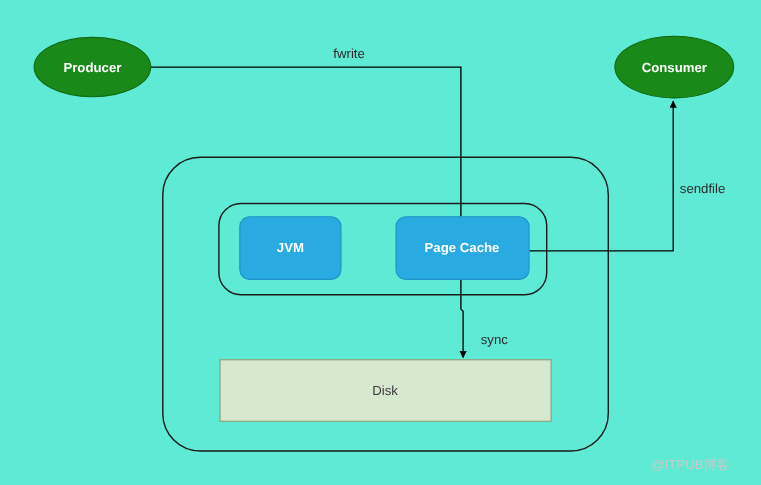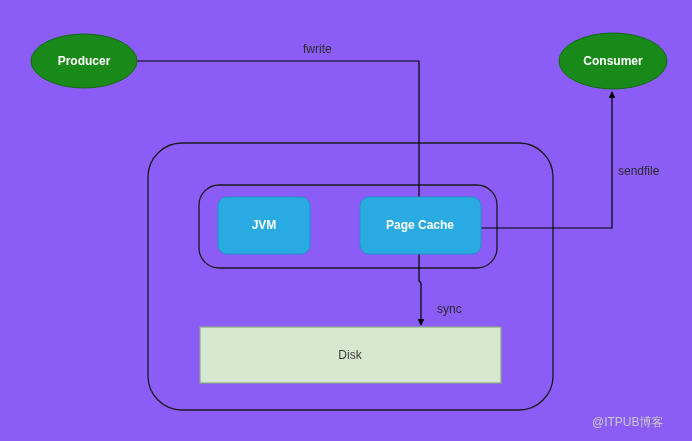--- a/index.html
+++ b/index.html
@@ -7,21 +7,21 @@
     padding: 0;
     background: #ffffff;
   }
   body {
     font-family: "Liberation Sans", sans-serif;
   }
   #canvas {
     position: relative;
     width: 692px;
     height: 441px;
-    background: #8b5cf6;
+    background: #5eead4;
     overflow: hidden;
   }
   #diagram-svg {
     position: absolute;
     left: 0;
     top: 0;
     width: 692px;
     height: 441px;
   }
   .node-label {

